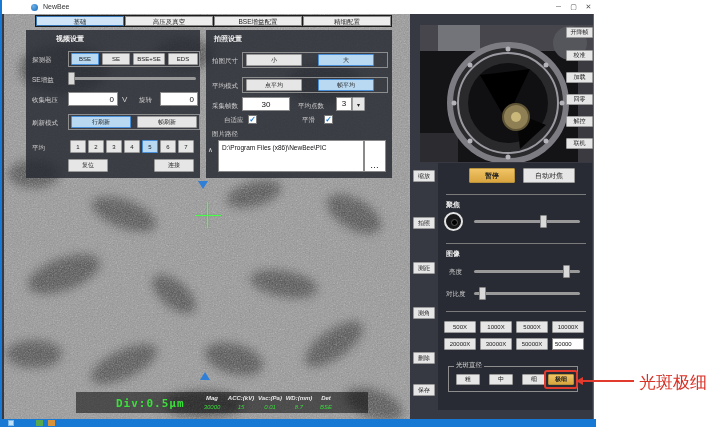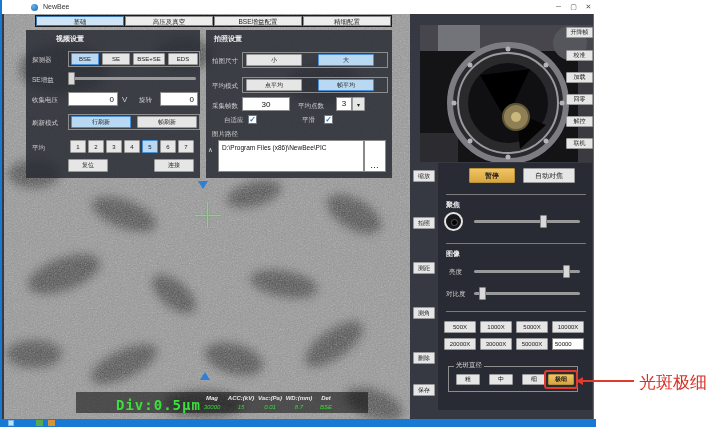--- a/index.html
+++ b/index.html
@@ -40,21 +40,21 @@
   .tfield { background:#fff; border:1px solid #8a8a8a; color:#111; font-size:8px;
             font-family:"Liberation Sans",sans-serif; }
   .slider { height:13px; }
   .slider .track { position:absolute; left:0; right:0; top:5px; height:3px; background:#999; border-radius:2px; }
   .slider .thumb { position:absolute; top:0; width:7px; height:13px; background:#d9d9d9;
                    border:1px solid #888; border-radius:1px; }
   .checkbox { width:9px; height:9px; background:#fff; border:1px solid #777;
               color:#1779d4; font-size:8px; line-height:8px; text-align:center; font-weight:bold; }
 
   .statusbar { left:74px; top:392px; width:292px; height:21px; background:rgba(8,10,8,0.55); }
-  .div-scale { left:40px; top:5px; color:#3be03b; font-size:14px; font-weight:bold;
+  .div-scale { left:40px; top:5px; color:#3be03b; font-size:11px; font-weight:bold;
                font-family:"DejaVu Sans Mono", monospace; letter-spacing:1px; }
   .st-h { top:3px; color:#e8e8e8; font-size:6px; font-style:italic; font-weight:bold; text-align:center; width:34px; }
   .st-v { top:12px; color:#3ad83a; font-size:6px; font-style:italic; text-align:center; width:34px; }
 
   .crossline { background:#4cff4c; box-shadow:0 0 1px #0a0; }
   .tri-down { width:0; height:0; border-left:5px solid transparent; border-right:5px solid transparent;
               border-top:8px solid #2f7fd6; }
   .tri-up { width:0; height:0; border-left:5px solid transparent; border-right:5px solid transparent;
             border-bottom:8px solid #2f7fd6; }
 

